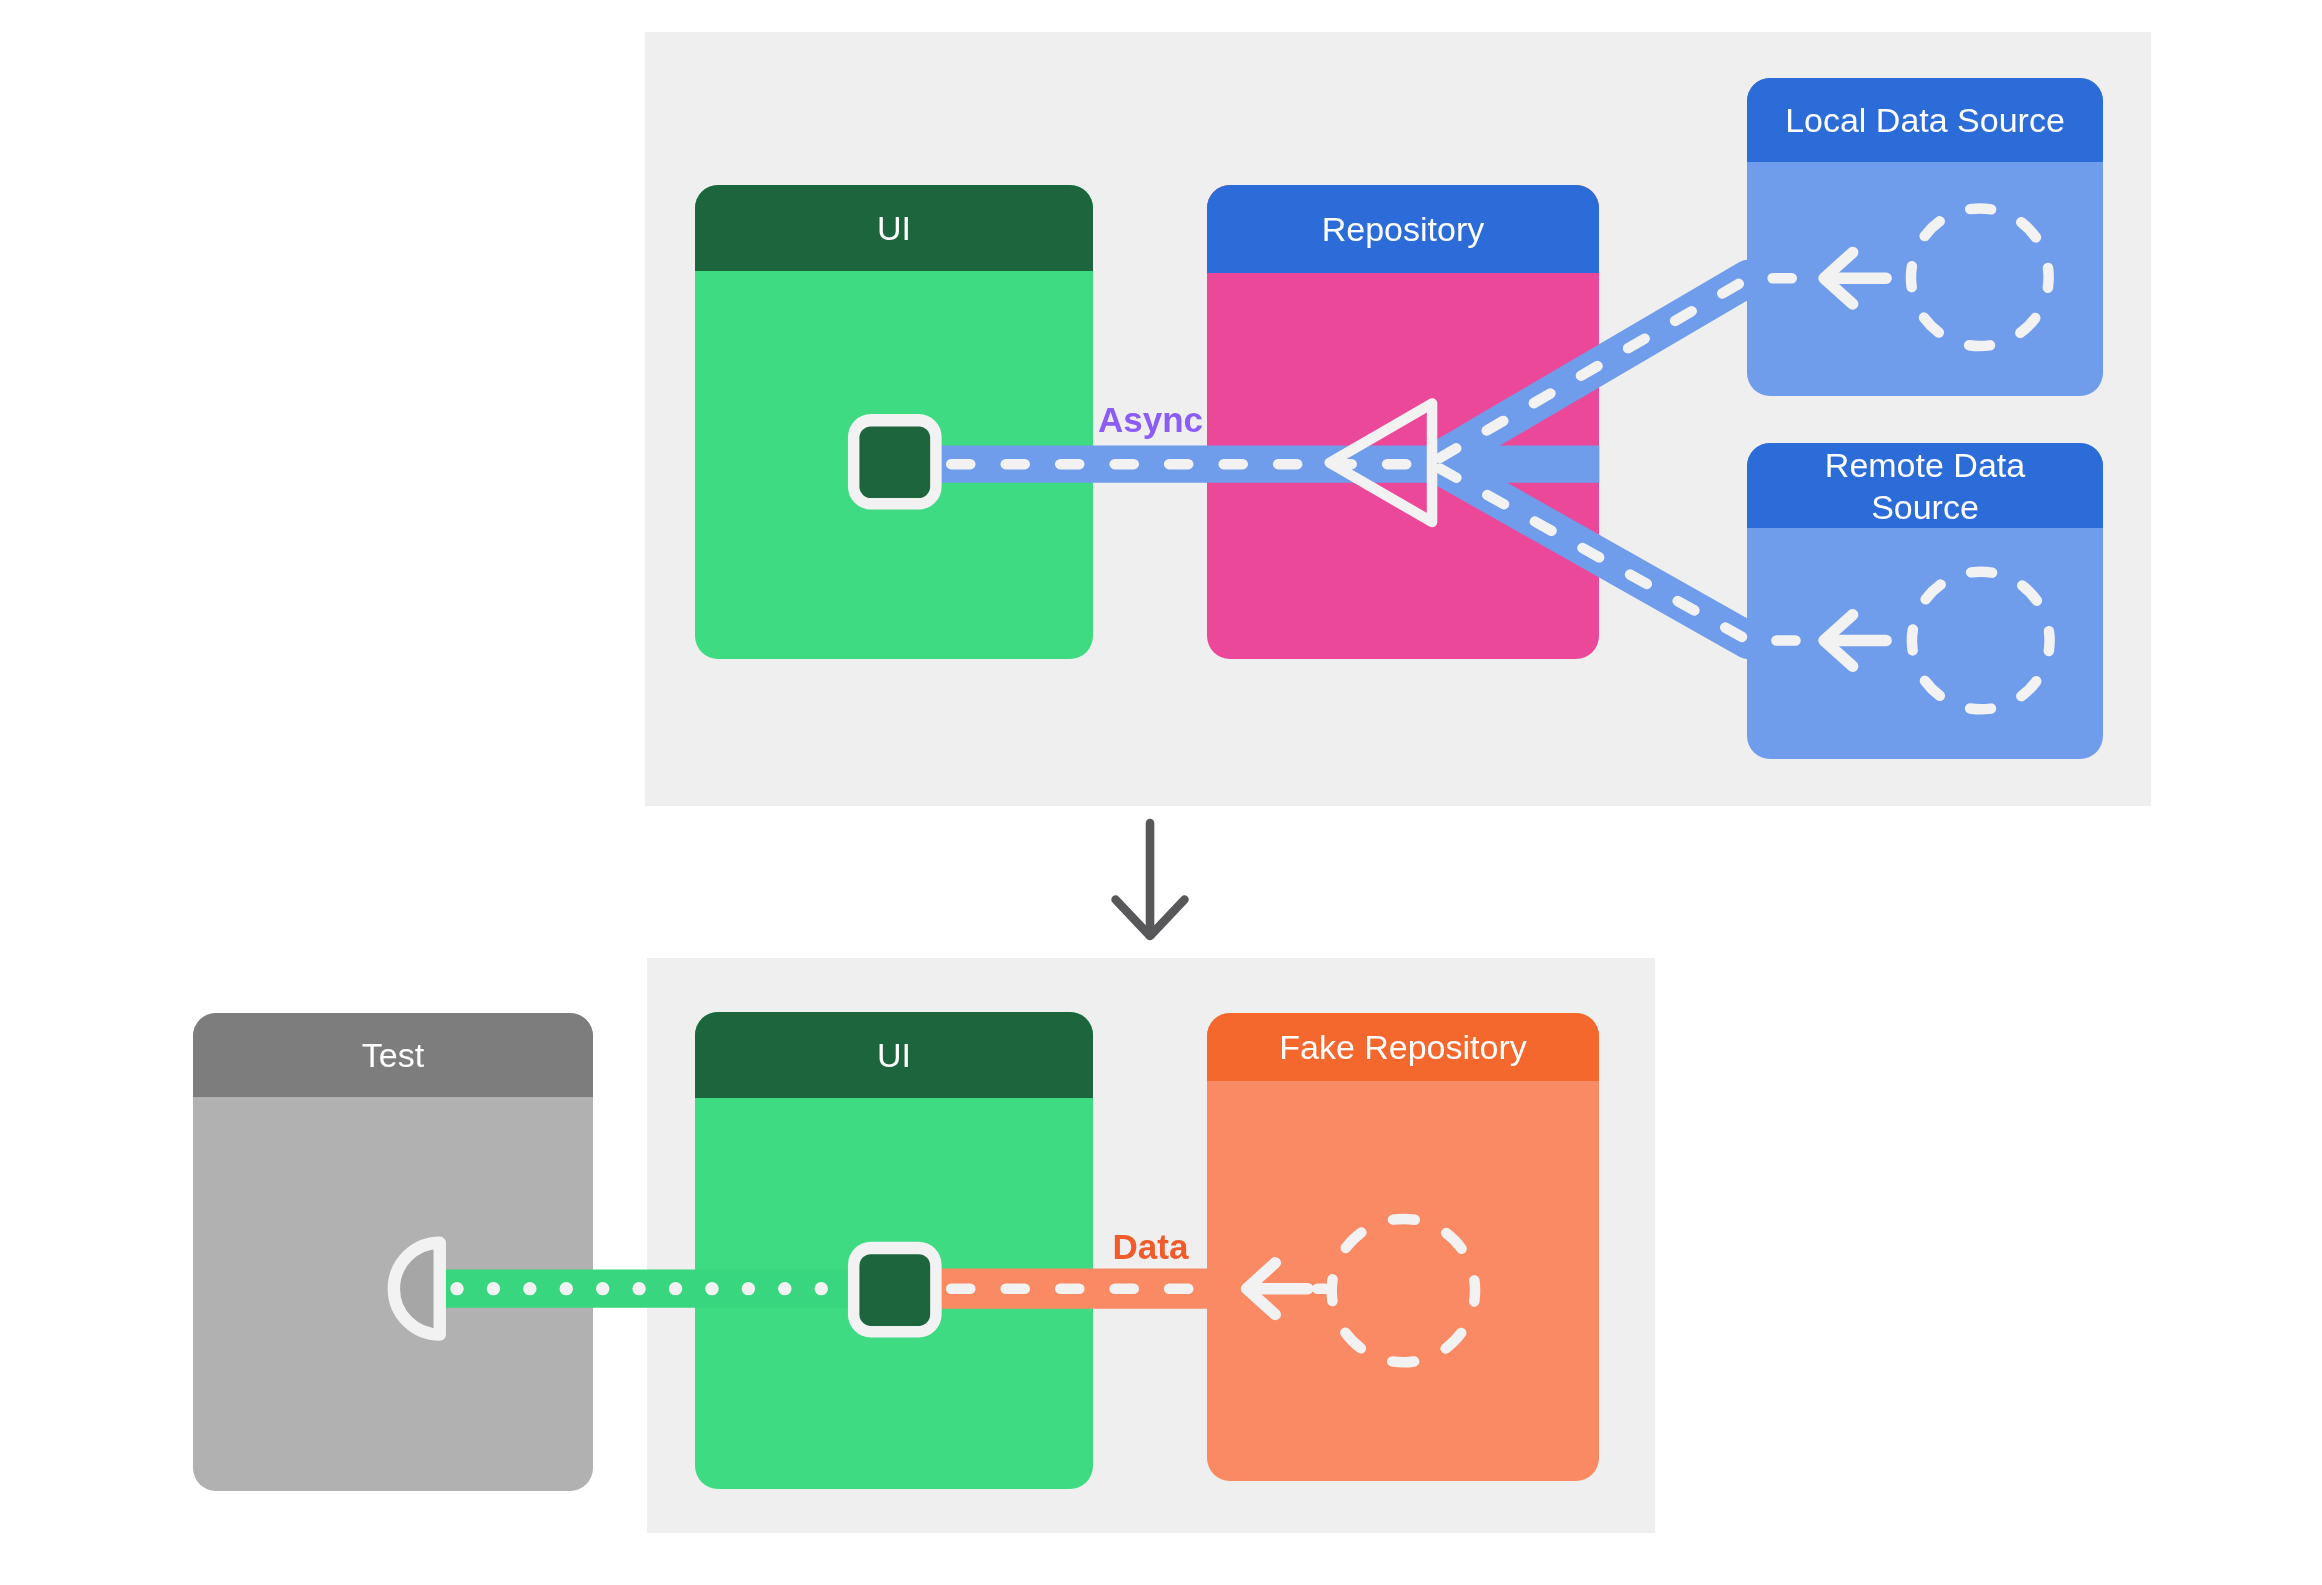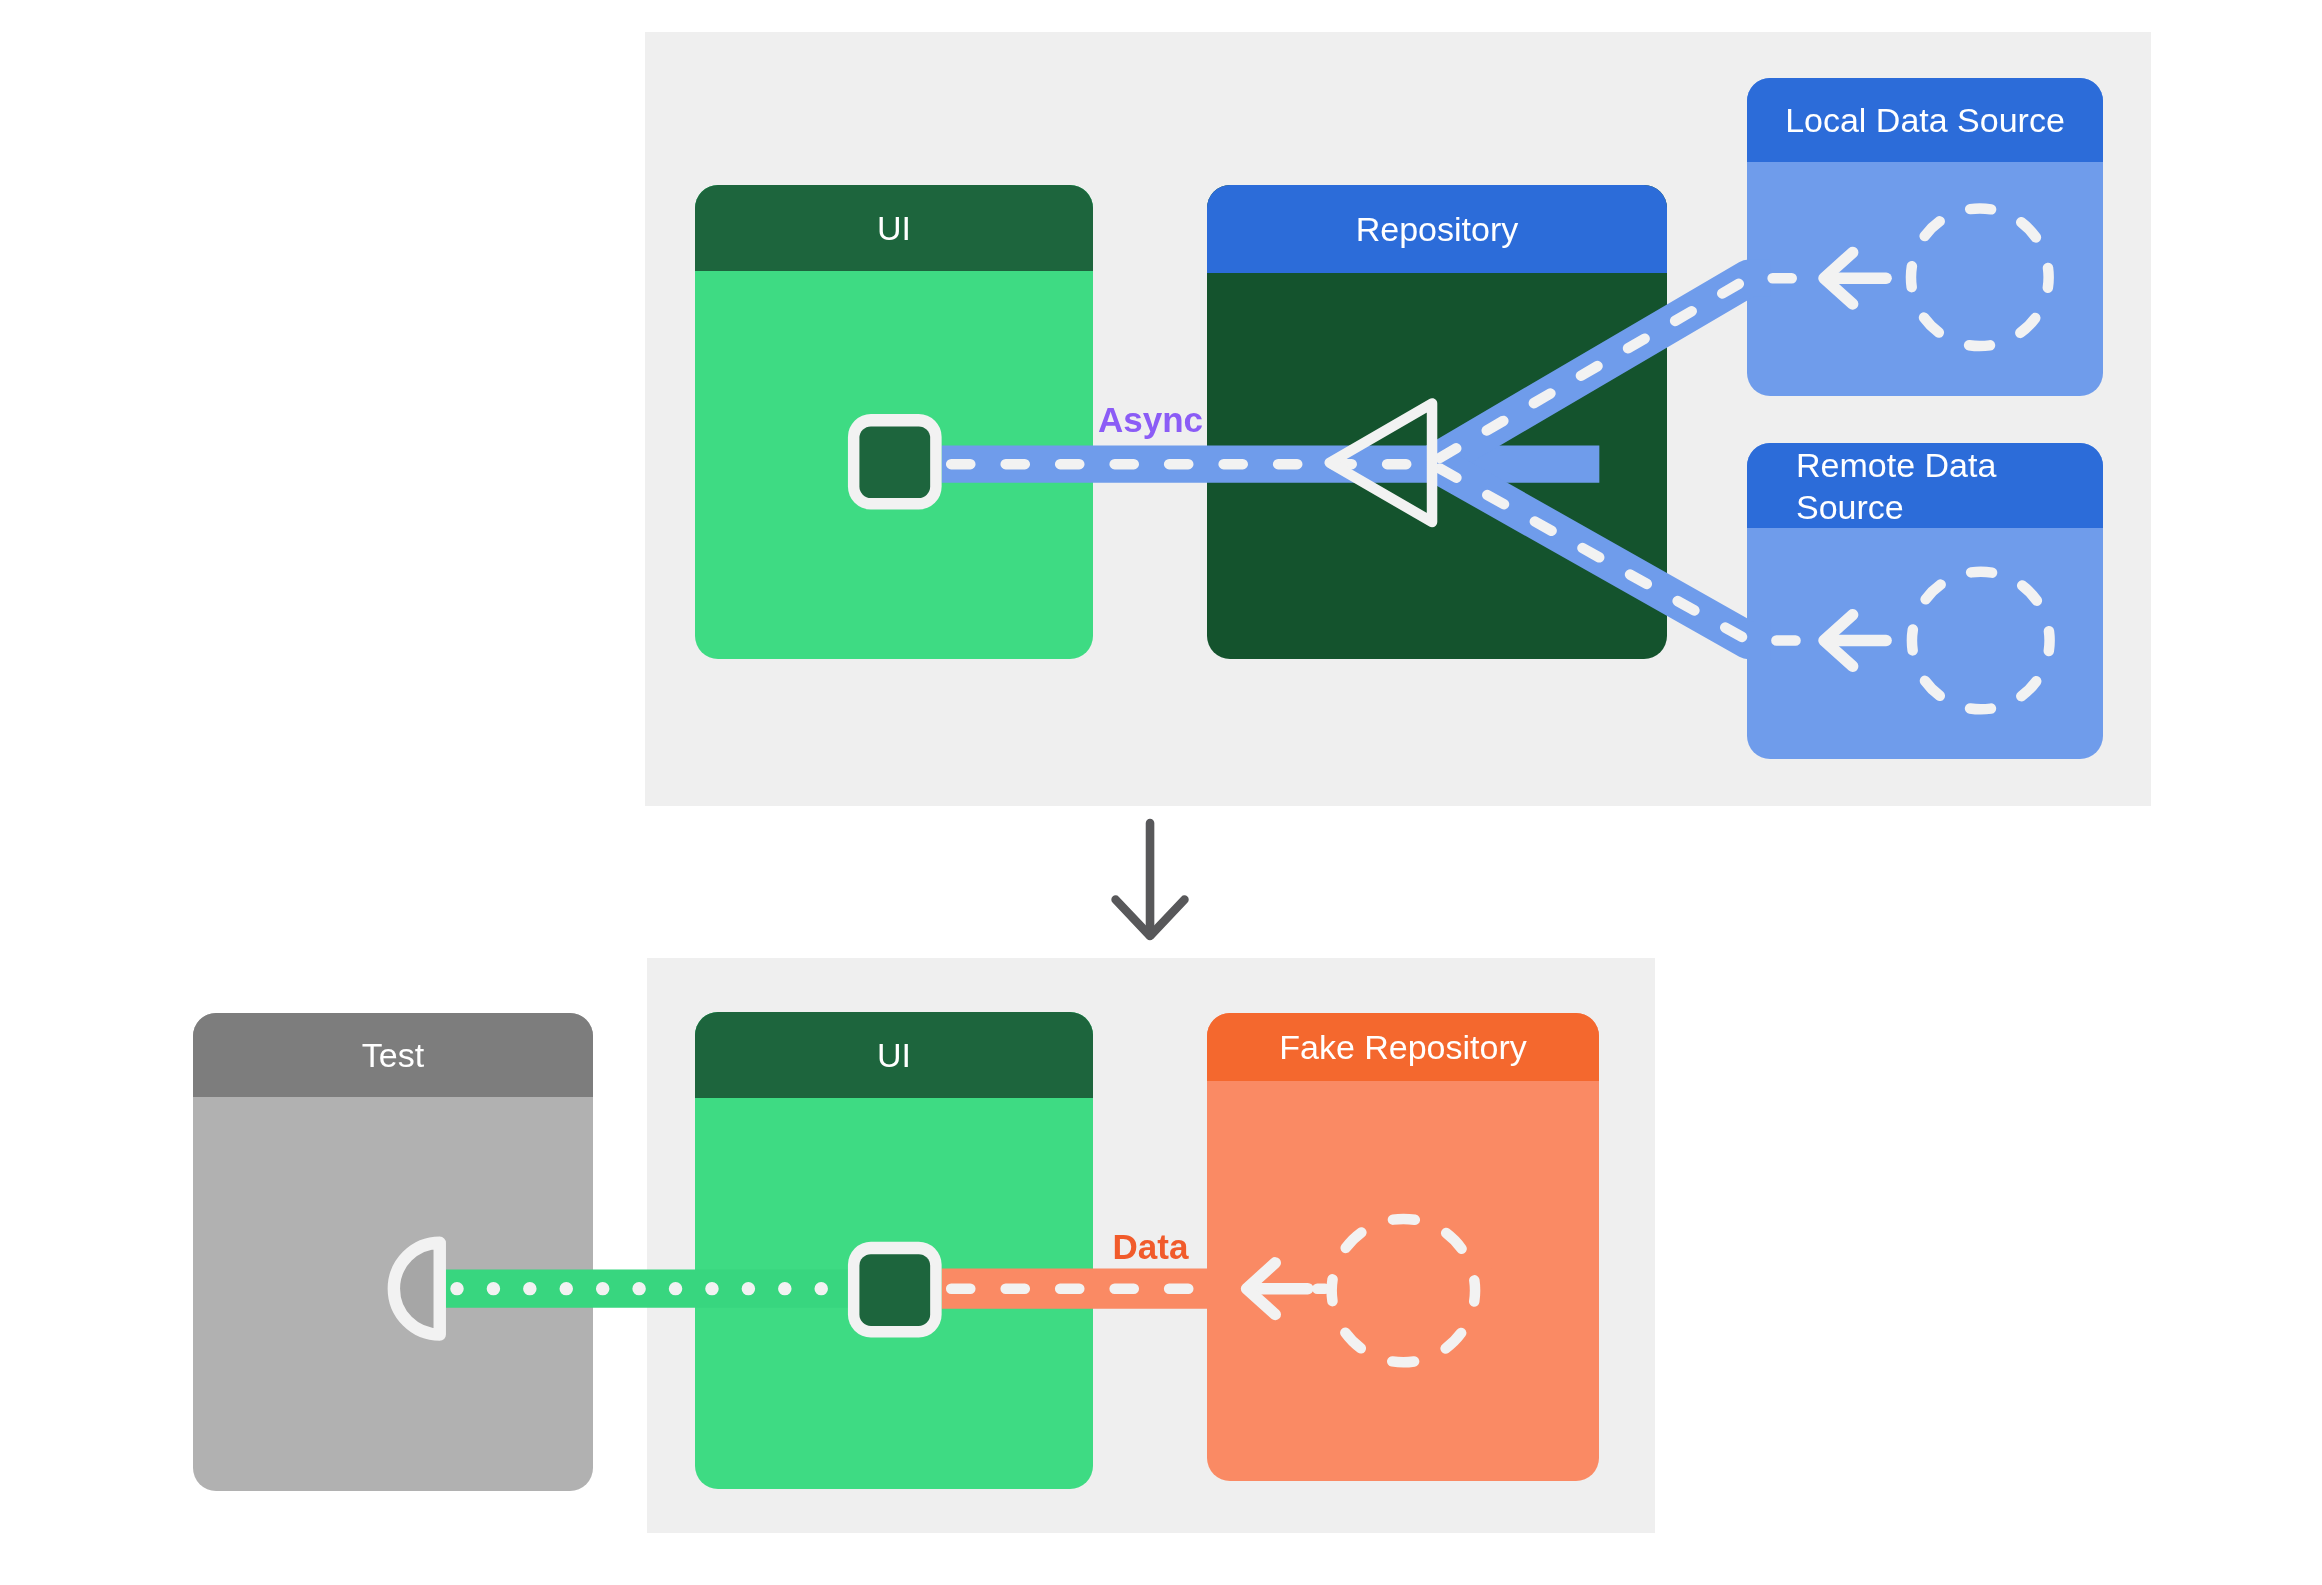--- a/index.html
+++ b/index.html
@@ -16,20 +16,21 @@
   }
   .card{
     position:absolute;
     border-radius:23px;
     overflow:hidden;
   }
   .card-header{
     display:flex;
     align-items:center;
     justify-content:center;
+    text-align:center;
   }
   .card-title{
     color:#ffffff;
     font-size:34px;
     line-height:42px;
     font-weight:400;
   }
   .wrap-title{max-width:258px;}
   .flow-label{
     position:absolute;
@@ -51,21 +52,21 @@
 
   <div class="panel" style="left:645px;top:32px;width:1506px;height:774px"></div>
   <div class="panel" style="left:647px;top:958px;width:1008px;height:575px"></div>
 
   <div class="card" style="left:695px;top:185px;width:398px;height:474px;background:#3edb83">
     <div class="card-header" style="height:86px;background:#1d653d">
       <span class="card-title">UI</span>
     </div>
   </div>
 
-  <div class="card" style="left:1207px;top:185px;width:460px;height:474px;background:#14532d">
+  <div class="card" style="left:1207px;top:185px;width:392px;height:474px;background:#ec4899">
     <div class="card-header" style="height:88px;background:#2c6cd9">
       <span class="card-title">Repository</span>
     </div>
   </div>
 
   <div class="card" style="left:1747px;top:78px;width:356px;height:318px;background:#6f9ceb">
     <div class="card-header" style="height:84px;background:#2c6cd9">
       <span class="card-title">Local Data Source</span>
     </div>
   </div>

